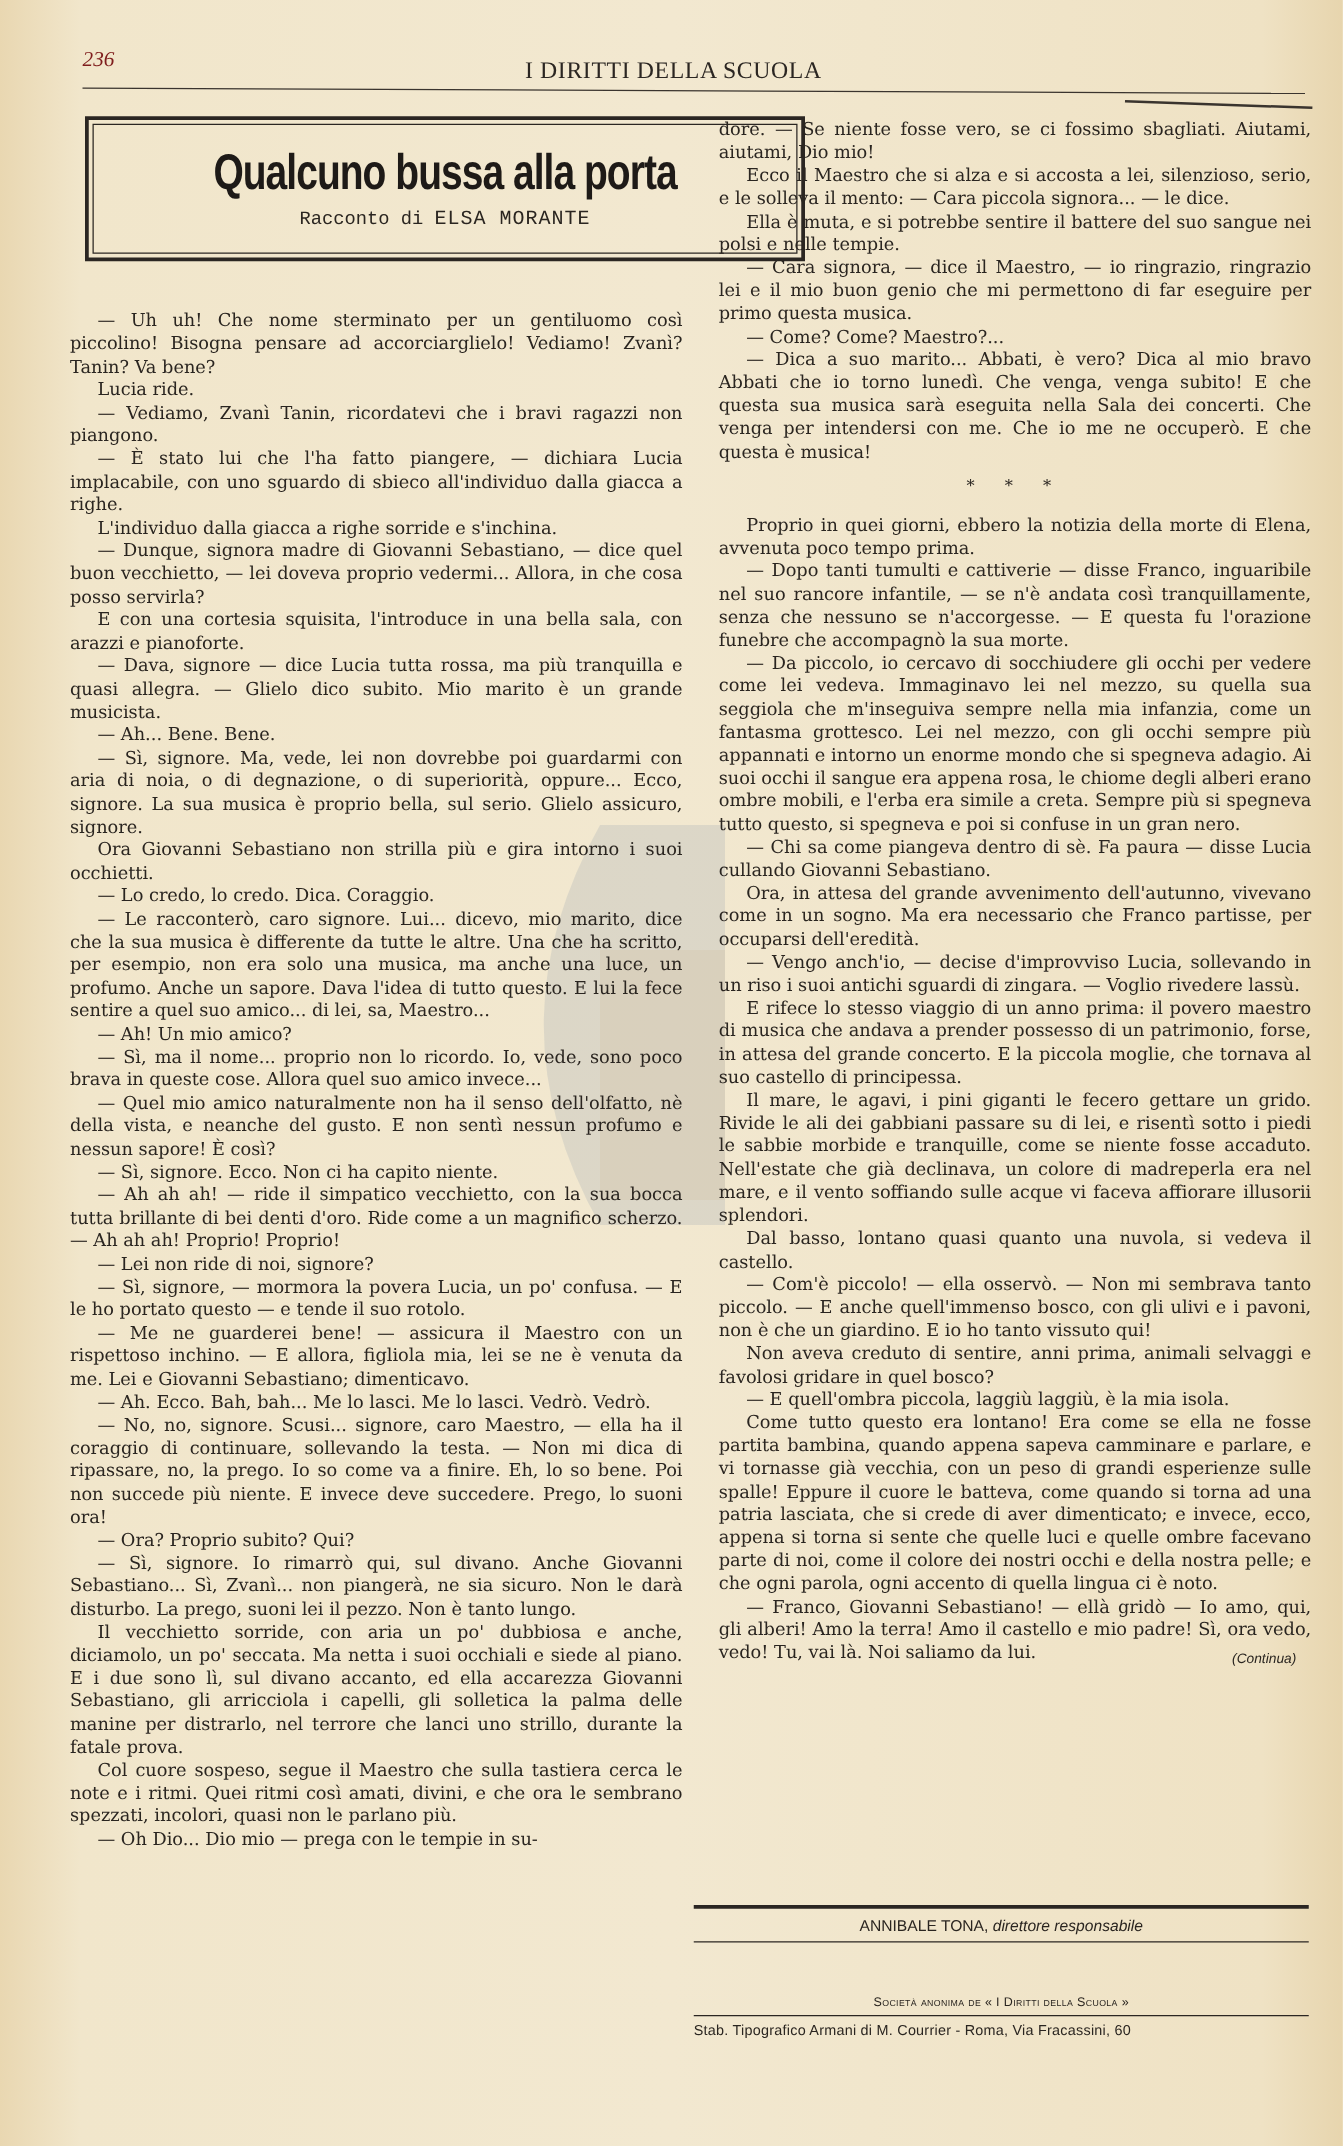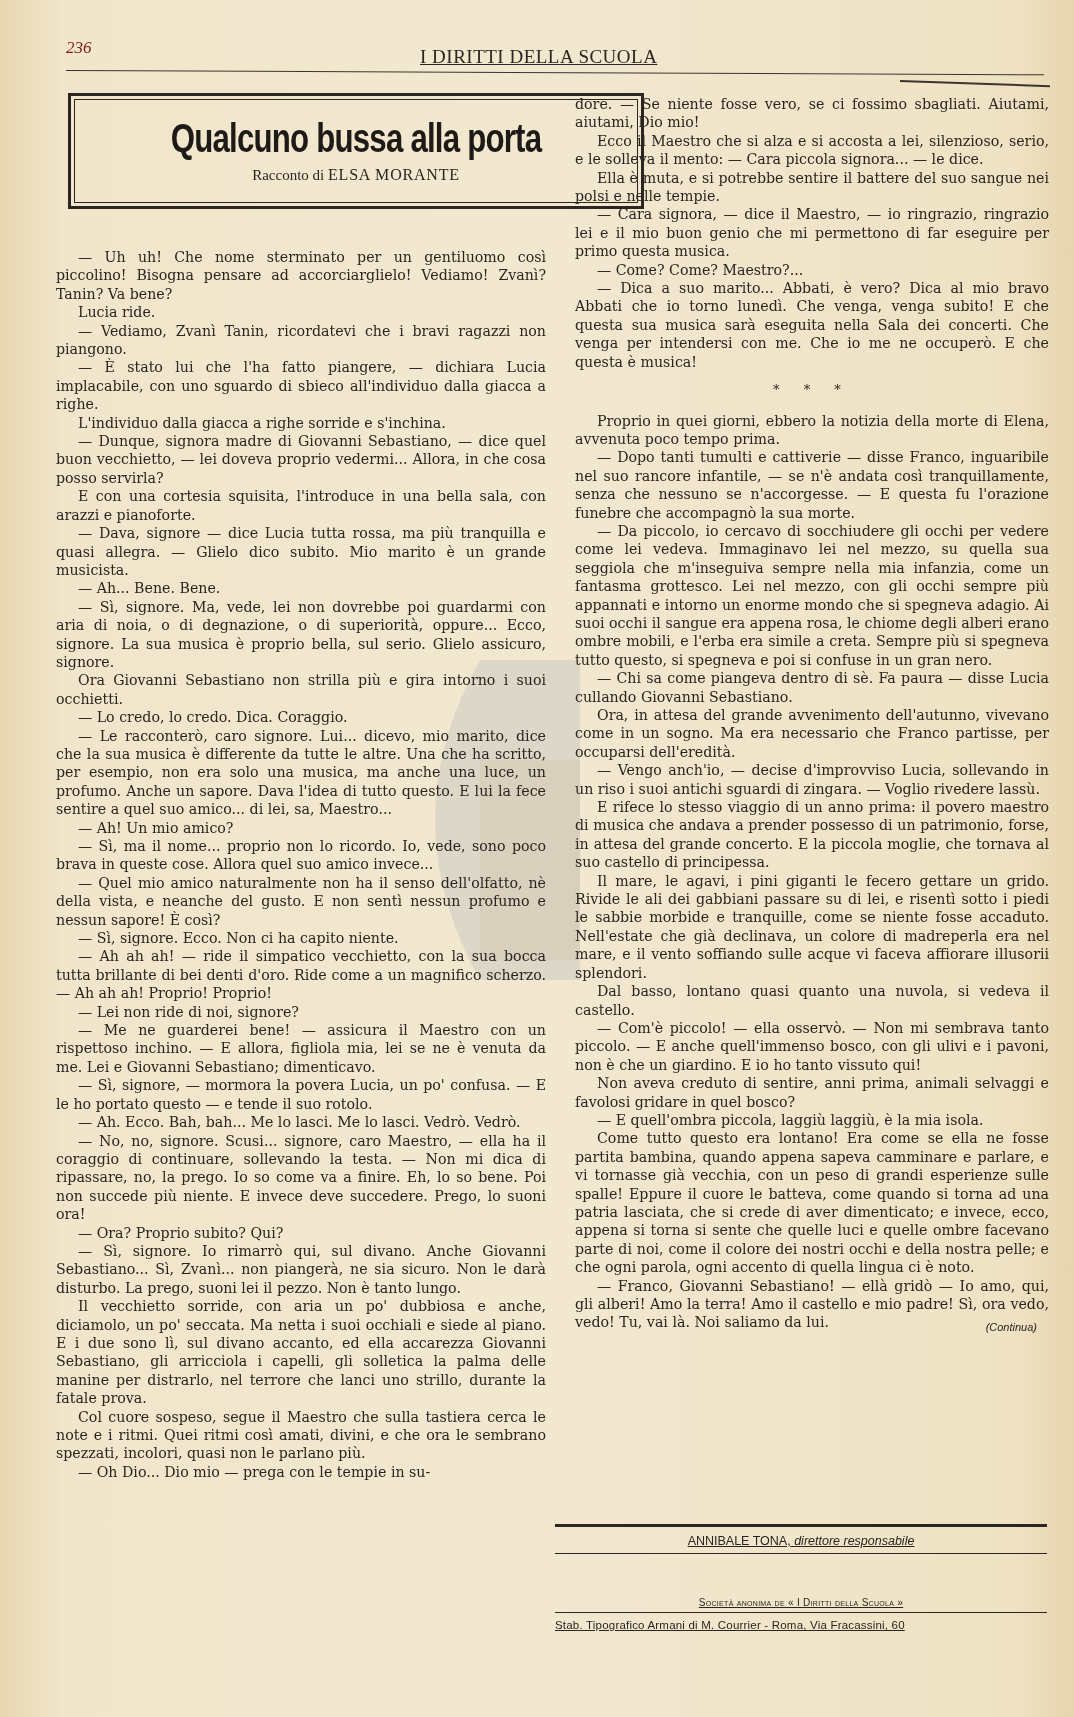--- a/index.html
+++ b/index.html
@@ -10,21 +10,21 @@
     font-family: "DejaVu Serif", "Liberation Serif", serif;
     color: #2a2520;
     position: relative;
   }
   .page-number {
     position: absolute; left: 66px; top: 38px;
     font-family: "Liberation Serif", serif; font-size: 17px; color: #7f1d1d; font-style: italic;
   }
   .running-head {
     position: absolute; left: 420px; top: 46px;
-    font-family: "Liberation Serif", serif; font-size: 19px; letter-spacing: 0.5px; color: #2b2622; text-decoration: underline;
+    font-family: "Liberation Serif", serif; font-size: 19px; letter-spacing: 0.5px; color: #2b2622;
   }
   .head-rule {
     position: absolute; left: 66px; top: 70px; width: 978px; height: 0;
     border-top: 1.5px solid #3a342e;
     transform: rotate(0.25deg); transform-origin: left;
   }
   .head-rule-tail {
     position: absolute; left: 900px; top: 80px; width: 150px; height: 0;
     border-top: 2px solid #3a342e; transform: rotate(2deg); transform-origin: left;
   }
@@ -36,21 +36,21 @@
   .title-box-inner {
     border: 1.5px solid #2b2622; width: 100%; height: 100%; box-sizing: border-box;
     text-align: center;
   }
   .story-title {
     font-family: "Liberation Sans", sans-serif; font-weight: bold;
     font-size: 40px; letter-spacing: -1px; transform: scaleX(0.78); transform-origin: center;
     margin-top: 16px; line-height: 44px; color: #1e1a17; white-space: nowrap;
   }
   .story-byline {
-    font-family: Liberation Serif, serif; font-size: 15px; margin-top: 6px; color: #2a2520;
+    font-family: Liberation Mono, monospace; font-size: 15px; margin-top: 6px; color: #2a2520;
   }
   .story-byline .author { font-size: 16px; letter-spacing: 0.8px; }
   .column {
     position: absolute; font-size: 14.2px; line-height: 18.4px;
     text-align: justify; hyphens: none;
   }
   .col-left { left: 56px; top: 248px; width: 490px; }
   .col-right { left: 575px; top: 95px; width: 474px; }
   .column p { margin: 0; text-indent: 22px; }
   .column p.noindent { text-indent: 0; }
@@ -58,21 +58,21 @@
   .continua {
     text-align: right; font-family: "Liberation Sans", sans-serif; font-style: italic;
     font-size: 11px; margin-top: -14px; padding-right: 12px;
   }
   .colophon {
     position: absolute; left: 555px; top: 1524px; width: 492px;
   }
   .colophon .rule-thick { border-top: 3px solid #2b2622; }
   .colophon .rule-thin { border-top: 1px solid #2b2622; }
   .colophon .line {
-    text-align: center; font-family: "Liberation Sans", sans-serif; color: #2a2520; text-decoration: underline;
+    text-align: center; font-family: "Liberation Sans", sans-serif; color: #2a2520;
   }
   .colophon .director { font-size: 12.5px; padding: 7px 0 5px 0; }
   .colophon .director em { font-style: italic; }
   .colophon .society { font-size: 10px; padding: 5px 0 4px 0; font-variant: small-caps; letter-spacing: 0.3px; margin-top: 38px; }
   .colophon .printer { font-size: 11.5px; text-align: left; padding: 6px 0 0 0; letter-spacing: 0.2px; }
   .watermark {
     position: absolute; left: 330px; top: 640px; width: 260px; height: 360px;
     opacity: 0.18; pointer-events: none;
   }
 </style>
@@ -112,22 +112,22 @@
     <p>— Sì, signore. Ma, vede, lei non dovrebbe poi guardarmi con aria di noia, o di degnazione, o di superiorità, oppure... Ecco, signore. La sua musica è proprio bella, sul serio. Glielo assicuro, signore.</p>
     <p>Ora Giovanni Sebastiano non strilla più e gira intorno i suoi occhietti.</p>
     <p>— Lo credo, lo credo. Dica. Coraggio.</p>
     <p>— Le racconterò, caro signore. Lui... dicevo, mio marito, dice che la sua musica è differente da tutte le altre. Una che ha scritto, per esempio, non era solo una musica, ma anche una luce, un profumo. Anche un sapore. Dava l'idea di tutto questo. E lui la fece sentire a quel suo amico... di lei, sa, Maestro...</p>
     <p>— Ah! Un mio amico?</p>
     <p>— Sì, ma il nome... proprio non lo ricordo. Io, vede, sono poco brava in queste cose. Allora quel suo amico invece...</p>
     <p>— Quel mio amico naturalmente non ha il senso dell'olfatto, nè della vista, e neanche del gusto. E non sentì nessun profumo e nessun sapore! È così?</p>
     <p>— Sì, signore. Ecco. Non ci ha capito niente.</p>
     <p>— Ah ah ah! — ride il simpatico vecchietto, con la sua bocca tutta brillante di bei denti d'oro. Ride come a un magnifico scherzo. — Ah ah ah! Proprio! Proprio!</p>
     <p>— Lei non ride di noi, signore?</p>
+    <p>— Sì, signore, — mormora la povera Lucia, un po' confusa. — E le ho portato questo — e tende il suo rotolo.</p>
     <p>— Me ne guarderei bene! — assicura il Maestro con un rispettoso inchino. — E allora, figliola mia, lei se ne è venuta da me. Lei e Giovanni Sebastiano; dimenticavo.</p>
-    <p>— Sì, signore, — mormora la povera Lucia, un po' confusa. — E le ho portato questo — e tende il suo rotolo.</p>
     <p>— Ah. Ecco. Bah, bah... Me lo lasci. Me lo lasci. Vedrò. Vedrò.</p>
     <p>— No, no, signore. Scusi... signore, caro Maestro, — ella ha il coraggio di continuare, sollevando la testa. — Non mi dica di ripassare, no, la prego. Io so come va a finire. Eh, lo so bene. Poi non succede più niente. E invece deve succedere. Prego, lo suoni ora!</p>
     <p>— Ora? Proprio subito? Qui?</p>
     <p>— Sì, signore. Io rimarrò qui, sul divano. Anche Giovanni Sebastiano... Sì, Zvanì... non piangerà, ne sia sicuro. Non le darà disturbo. La prego, suoni lei il pezzo. Non è tanto lungo.</p>
     <p>Il vecchietto sorride, con aria un po' dubbiosa e anche, diciamolo, un po' seccata. Ma netta i suoi occhiali e siede al piano. E i due sono lì, sul divano accanto, ed ella accarezza Giovanni Sebastiano, gli arricciola i capelli, gli solletica la palma delle manine per distrarlo, nel terrore che lanci uno strillo, durante la fatale prova.</p>
     <p>Col cuore sospeso, segue il Maestro che sulla tastiera cerca le note e i ritmi. Quei ritmi così amati, divini, e che ora le sembrano spezzati, incolori, quasi non le parlano più.</p>
     <p>— Oh Dio... Dio mio — prega con le tempie in su-</p>
   </div>
 
 <div class="column col-right">

